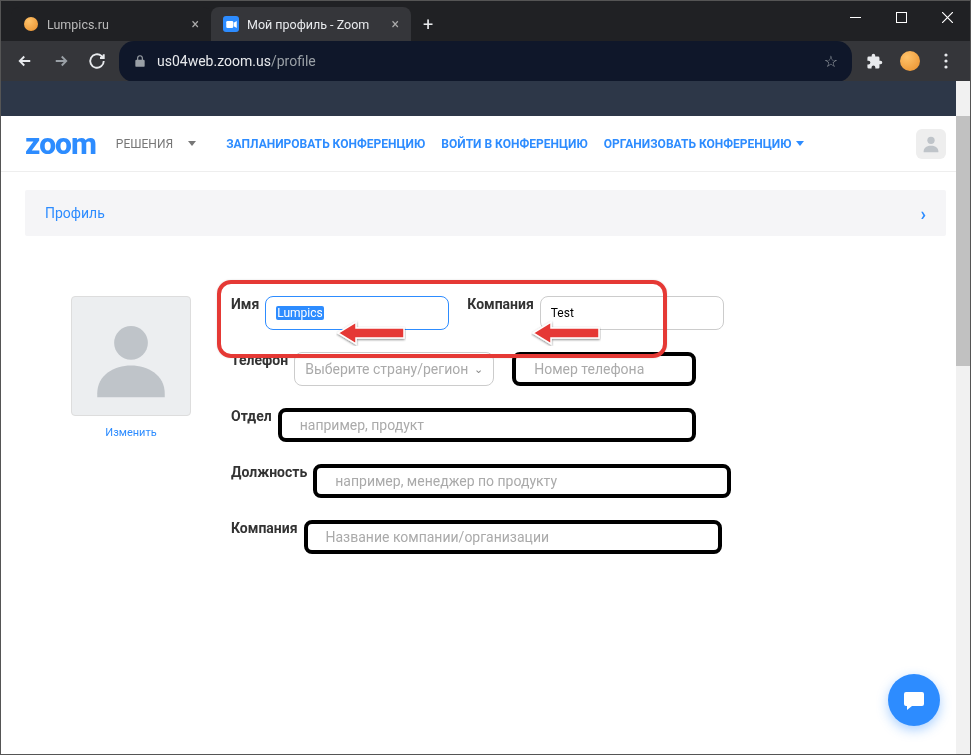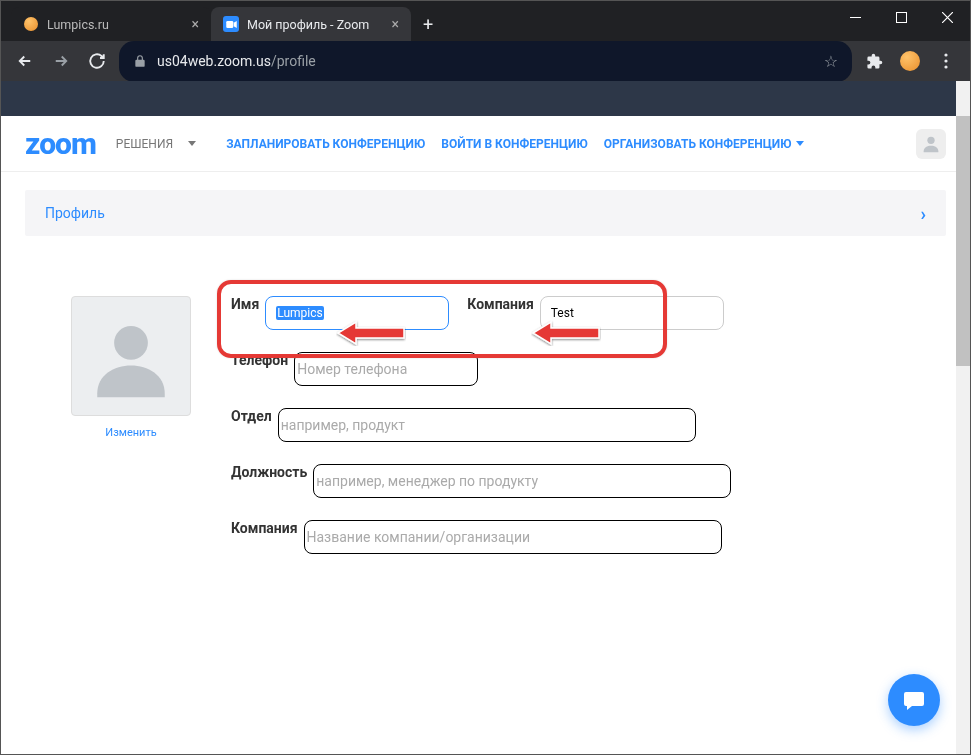--- a/index.html
+++ b/index.html
@@ -53,21 +53,21 @@
 .avatar-lg svg { width: 90px; height: 90px; fill: #bfc4c9; }
 .change-link { color: #2D8CFF; font-size: 11px; margin-top: 10px; cursor: pointer; }
 
 .form-col { flex: 1; position: relative; }
 .highlight-box { position: absolute; top: -16px; left: -14px; width: 450px; height: 78px; border: 4px solid #e53935; border-radius: 14px; pointer-events: none; box-shadow: 0 0 2px rgba(0,0,0,0.15); z-index: 5; }
 .arrow { position: absolute; z-index: 6; }
 
 .row { display: flex; gap: 18px; margin-bottom: 22px; }
 .field { display: flex; flex-direction: row; gap: 6px; }
 .label { font-size: 14px; font-weight: 700; color: #333; }
-.input { height: 34px; border: 1px solid #000000; border-radius: 8px; padding: 0 2px; font-size: 14px; color: #333; outline: none; background: #fff; }
+.input { height: 34px; border: 4px solid #000000; border-radius: 8px; padding: 0 18px; font-size: 14px; color: #333; outline: none; background: #fff; }
 .input::placeholder { color: #aaa; }
 .selected-text { background: #2D8CFF; color: #fff; padding: 0 1px; border-radius: 2px; }
 .input-wrap { position: relative; height: 34px; border: 1px solid #ccc; border-radius: 8px; padding: 0 10px; display: flex; align-items: center; font-size: 12px; }
 .input-wrap.focused { border-color: #2D8CFF; }
 .select { height: 34px; border: 1px solid #ccc; border-radius: 8px; padding: 0 10px; font-size: 14px; color: #aaa; display: flex; align-items: center; justify-content: space-between; cursor: pointer; }
 .w200 { width: 200px; }
 .w150 { width: 184px; }
 .w420 { width: 418px; }
 
 .chat-fab { position: absolute; right: 30px; bottom: 30px; width: 52px; height: 52px; border-radius: 50%; background: #2D8CFF; display: flex; align-items: center; justify-content: center; box-shadow: 0 4px 12px rgba(45,140,255,0.4); cursor: pointer; }
@@ -230,20 +230,24 @@
           <span class="label">Компания</span>
           <div class="input-wrap w150">
             <span>Test</span>
           </div>
         </div>
       </div>
 
       <div class="field" style="margin-bottom:22px">
         <span class="label">Телефон</span>
         <div class="row" style="margin-bottom:0">
+          <div class="select w200">
+            <span>Выберите страну/регион</span>
+            <span style="color:#888;font-size:11px">⌄</span>
+          </div>
           <input class="input w150" placeholder="Номер телефона" style="">
         </div>
       </div>
 
       <div class="field" style="margin-bottom:22px">
         <span class="label">Отдел</span>
         <input class="input w420" placeholder="например, продукт" style="">
       </div>
 
       <div class="field" style="margin-bottom:22px">

